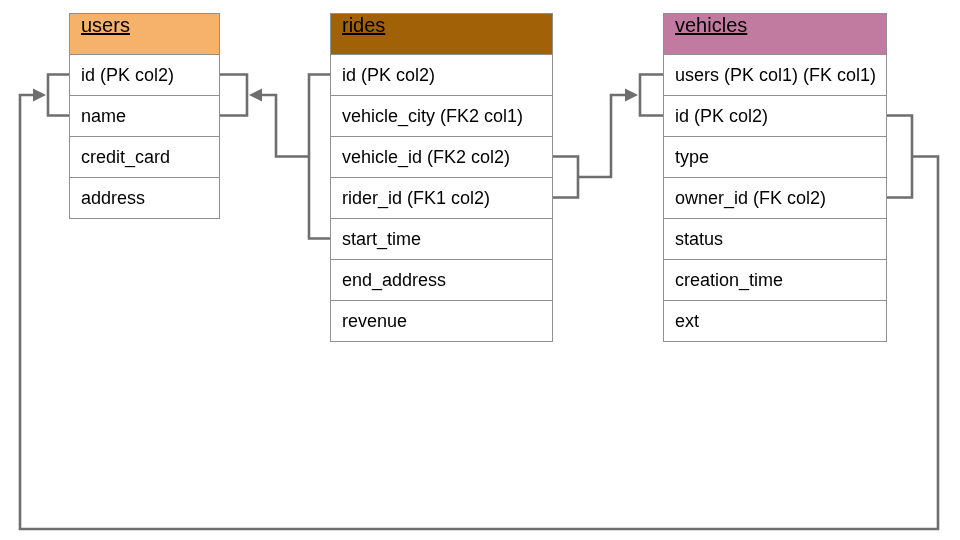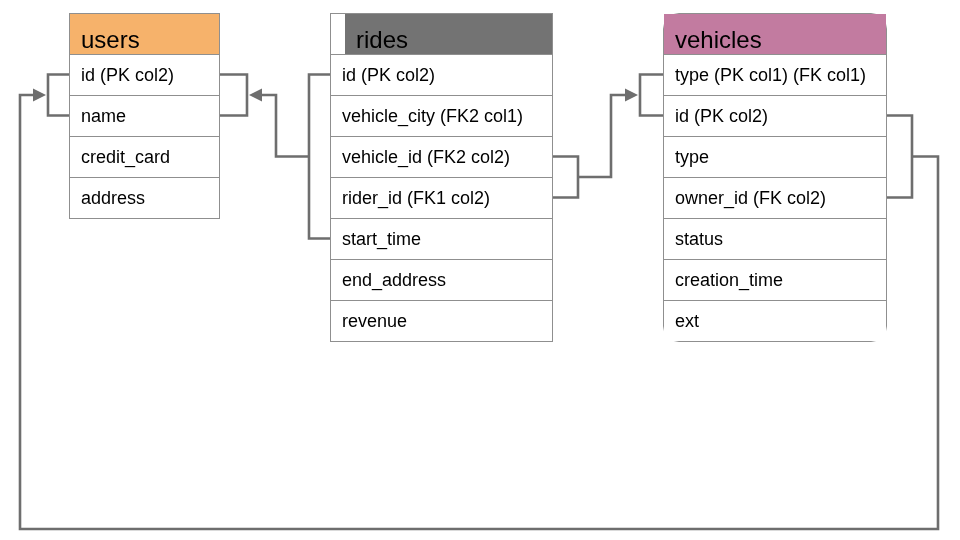--- a/index.html
+++ b/index.html
@@ -19,28 +19,29 @@
   }
   .db-table {
     position: absolute;
     background: #ffffff;
     border: 1px solid #8f8f8f;
     color: #000000;
     font-size: 18px;
   }
   .t-users    { left: 69px;  top: 13px; width: 151px; }
   .t-rides    { left: 330px; top: 13px; width: 223px; }
-  .t-vehicles { left: 663px; top: 13px; width: 224px; border-radius: 16px; }
+  .t-vehicles { left: 663px; top: 13px; width: 224px; }
   .db-table .hdr {
     height: 40px;
     display: flex;
-    align-items: flex-end;
+    align-items: flex-start;
     padding-left: 11px;
-    font-size: 24px;
+    font-size: 20px;
     color: #000000;
+    text-decoration: underline;
   }
   .db-table .row {
     height: 41px;
     display: flex;
     align-items: center;
     padding-left: 11px;
     border-top: 1px solid #8f8f8f;
     background: #ffffff;
     white-space: nowrap;
     overflow: hidden;
@@ -83,40 +84,40 @@
     </div>
     <div>
         <div class="row">id (PK col2)</div>
         <div class="row">name</div>
         <div class="row">credit_card</div>
         <div class="row">address</div>
       </div>
   </div>
 
   <div class="db-table t-rides">
-    <div class="hdr" style="background-color: #737373; margin-left: 14px;">
+    <div class="hdr" style="background-color: #a16207;">
       <span>rides</span>
     </div>
     <div>
         <div class="row">id (PK col2)</div>
         <div class="row">vehicle_city (FK2 col1)</div>
         <div class="row">vehicle_id (FK2 col2)</div>
         <div class="row">rider_id (FK1 col2)</div>
         <div class="row">start_time</div>
         <div class="row">end_address</div>
         <div class="row">revenue</div>
       </div>
   </div>
 
   <div class="db-table t-vehicles">
     <div class="hdr" style="background-color: rgb(194, 123, 160);">
       <span>vehicles</span>
     </div>
     <div>
-        <div class="row">type (PK col1) (FK col1)</div>
+        <div class="row">users (PK col1) (FK col1)</div>
         <div class="row">id (PK col2)</div>
         <div class="row">type</div>
         <div class="row">owner_id (FK col2)</div>
         <div class="row">status</div>
         <div class="row">creation_time</div>
         <div class="row">ext</div>
       </div>
   </div>
 
 </div>

